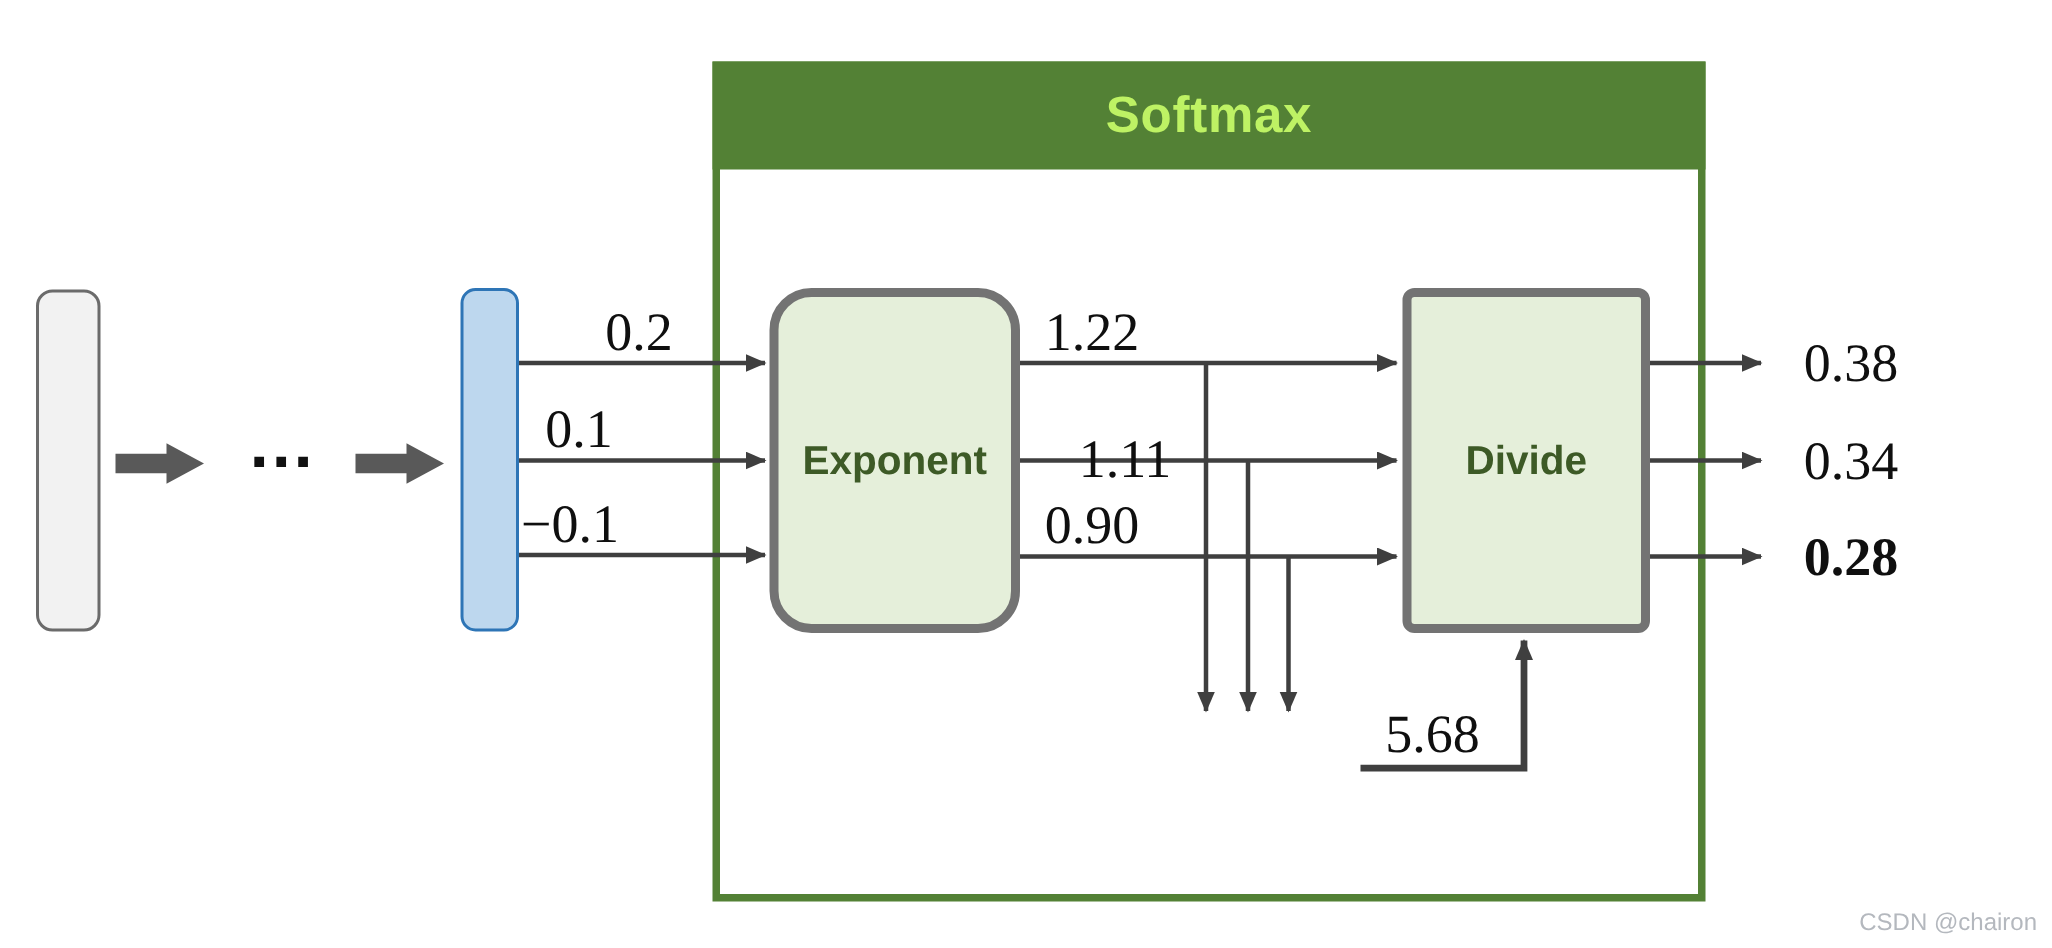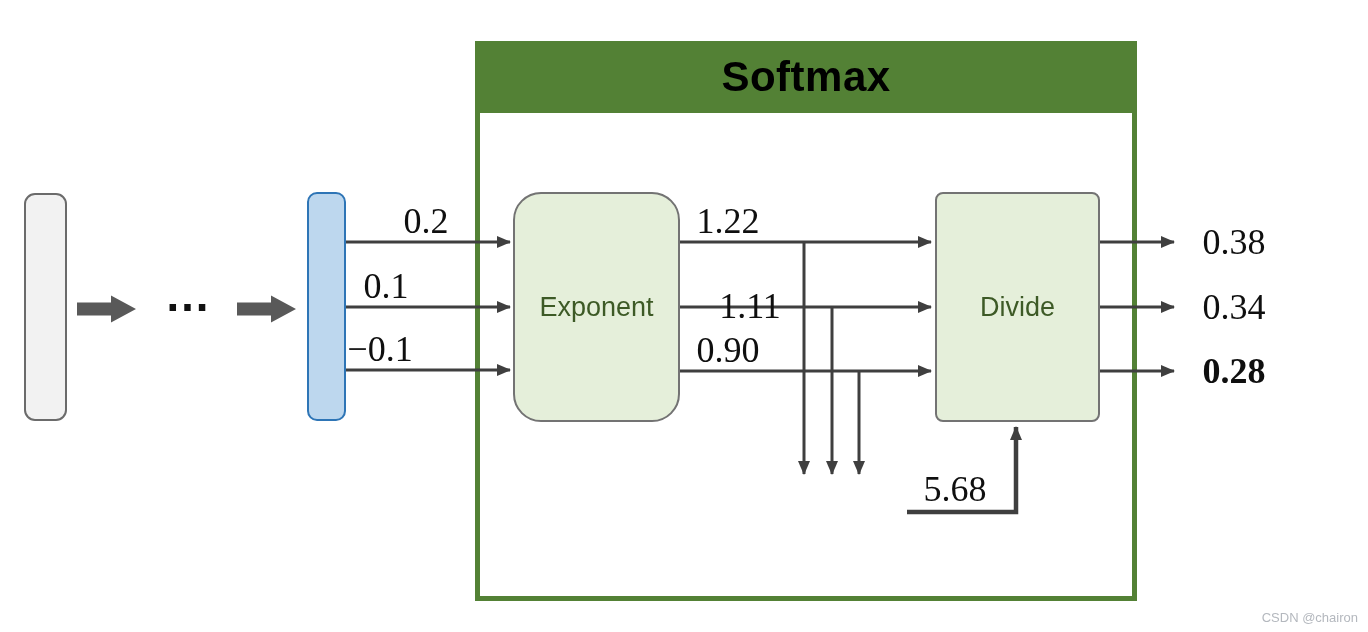--- a/index.html
+++ b/index.html
@@ -9,52 +9,52 @@
   }
   
   .softmax-box{
     position:absolute;left:475px;top:41px;width:662px;height:560px;
     border:5px solid #538135;box-sizing:border-box;background:transparent;z-index:1;
   }
   .softmax-header{
     position:absolute;left:-5px;top:-5px;width:662px;height:72px;background:#538135;
     display:flex;align-items:center;justify-content:center;
   }
-  .softmax-title{color:#000000;font-weight:bold;font-size:42px;letter-spacing:0.5px;}
+  .softmax-title{color:#bef264;font-weight:bold;font-size:34px;letter-spacing:0.5px;}
   
   .vecgray{
     position:absolute;left:24px;top:193px;width:43px;height:228px;
     background:#f2f2f2;border:2px solid #6b6b6b;border-radius:11px;box-sizing:border-box;z-index:2;
   }
   .vecblue{
     position:absolute;left:307px;top:192px;width:39px;height:229px;
     background:#bdd7ee;border:2px solid #2e75b6;border-radius:10px;box-sizing:border-box;z-index:2;
   }
   
   .proc{
-    position:absolute;background:#e5efda;border:2px solid #737373;box-sizing:border-box;
+    position:absolute;background:#e5efda;border:6px solid #737373;box-sizing:border-box;
     display:flex;align-items:center;justify-content:center;
-    color:#3d5a26;font-weight:normal;z-index:3;
+    color:#3d5a26;font-weight:bold;z-index:3;
   }
   .exponent{left:513px;top:192px;width:167px;height:230px;border-radius:28px;font-size:27px;}
   .divide{left:935px;top:192px;width:165px;height:230px;border-radius:8px;font-size:27px;}
   .sum{left:755px;top:478px;width:152px;height:70px;border-radius:14px;font-size:27px;}
   
   .connectors{position:absolute;left:0;top:0;width:1368px;height:632px;z-index:5;pointer-events:none;}
   
   .num{
     position:absolute;font-family:"Liberation Serif",serif;font-size:36px;line-height:40px;
     color:#0f0f0f;text-align:center;z-index:6;white-space:nowrap;
   }
   .ellipsis{
     position:absolute;left:158px;top:272px;width:60px;text-align:center;
     font-size:46px;font-weight:bold;color:#111;letter-spacing:1px;line-height:46px;z-index:4;
   }
   .watermark{
-    position:absolute;right:10px;bottom:7px;font-size:13px;color:#b4b8be;z-index:7;
+    position:absolute;right:10px;bottom:7px;font-size:16px;color:#b4b8be;z-index:7;
   }
 </style>
 </head>
 <body>
 
 <div class="canvas">
 
   <div class="softmax-box">
     <div class="softmax-header">
       <span class="softmax-title">Softmax</span>

